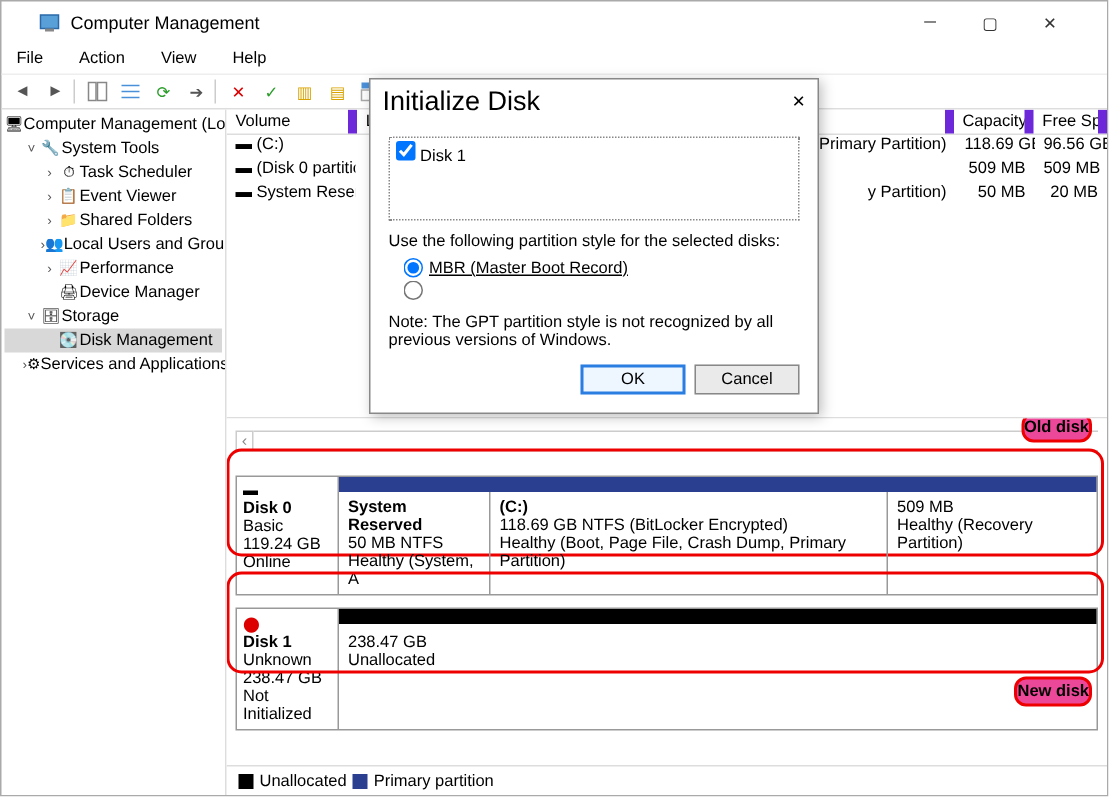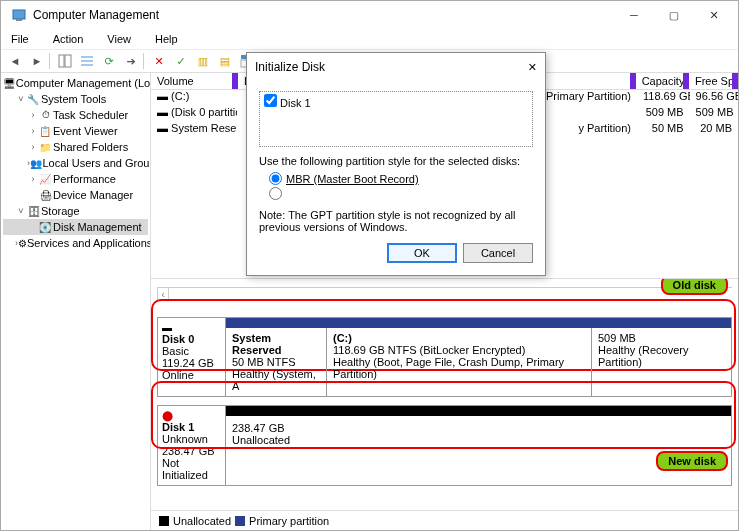--- a/index.html
+++ b/index.html
@@ -1,18 +1,18 @@
 <!DOCTYPE html>
 <html><head>
 <meta charset="utf-8">
 <style>
 * { box-sizing: border-box; margin: 0; padding: 0; font-family: "Segoe UI", Tahoma, sans-serif; font-size: 11px; }
 body { background: #fff; width: 739px; height: 531px; overflow: hidden; position: relative; }
 .window { border: 1px solid #aaa; width: 739px; height: 531px; display: flex; flex-direction: column; background: #fff; }
-.titlebar { height: 28px; display: flex; align-items: center; padding: 0 4px; }
+.titlebar { height: 28px; display: flex; align-items: center; padding: 0 18px; }
 .titlebar .icon { width: 16px; height: 16px; margin: 0 6px; display:flex; align-items:center; justify-content:center;}
 .titlebar .title { flex: 1; font-size: 12px; color:#000;}
 .winbtn { width: 40px; height: 28px; display: flex; align-items: center; justify-content: center; color: #333; }
 .menubar { height: 20px; display: flex; align-items: center; padding: 0 4px; gap: 12px; }
 .menubar span { padding: 2px 6px; }
 .toolbar { height: 24px; display: flex; align-items: center; padding: 0 4px; gap: 2px; border-top:1px solid #eee; border-bottom:1px solid #ddd;}
 .tbtn { width: 20px; height: 20px; display: flex; align-items: center; justify-content: center; color:#555; }
 .tbtn.sep { width:4px; border-left:1px solid #ccc; height:16px;}
 .content { flex: 1; display: flex; overflow:hidden;}
 .tree { width: 150px; border-right: 1px solid #ddd; padding: 2px; overflow:hidden;}
@@ -33,26 +33,26 @@
 .scroll-note .sleft{width:12px;text-align:center;border:1px solid #ccc;}
 .diskbox { border:1px solid #999; display:flex; margin-bottom:8px;}
 .diskhead { width:68px; border-right:1px solid #999; padding:4px 4px;}
 .diskhead .dn { font-weight:bold; }
 .part { border-left:1px solid #999; padding:4px 6px; font-size:11px; position:relative;}
 .part .pname{font-weight:bold;}
 .part .stripe{position:absolute;inset:0;background:repeating-linear-gradient(45deg,#f6f6f6,#f6f6f6 3px,#ececec 3px,#ececec 6px);z-index:-1;}
 .stripe-top{height:10px;background:#2a3f8f;}
 .stripe-top.black{background:#000;}
 .annot { position:absolute; border:2px solid #e00; border-radius:10px; }
-.label-call { position:absolute; border:2px solid #e00; border-radius:8px; padding:2px 10px; font-weight:bold; color:#000; background:#84cc16;}
+.label-call { position:absolute; border:2px solid #e00; border-radius:8px; padding:2px 0; font-weight:bold; color:#000; background:#ec4899;}
 .legend{height:20px;border-top:1px solid #ddd;display:flex;align-items:center;gap:4px;padding:0 8px;}
 .legend .sq{width:10px;height:10px;display:inline-block;}
 .dialog{position:absolute;left:246px;top:52px;width:300px;background:#fff;border:1px solid #888;box-shadow:2px 2px 8px rgba(0,0,0,0.25);z-index:50;}
 .dlg-title{height:28px;display:flex;align-items:center;padding:0 8px;}
-.dlg-title .t{flex:1;font-size:12px;}
+.dlg-title .t{flex:1;font-size:18px;}
 .dlg-body{padding:8px 12px 12px;}
 .diskframe{border:1px dotted #888;padding:2px 4px;height:56px;margin:2px 0 8px;}
 .radio-row{display:flex;align-items:flex-end;gap:4px;padding:1px 0 1px 10px;text-decoration:underline;}
 .dlg-btns{display:flex;justify-content:flex-end;gap:6px;margin-top:10px;}
 .btn{width:70px;height:20px;border:1px solid #888;background:#eaeaea;display:flex;align-items:center;justify-content:center;text-align:center;}
 .btn.primary{border:2px solid #2a7de1;background:#eef6ff;}
 </style>
 </head>
 <body>
 

